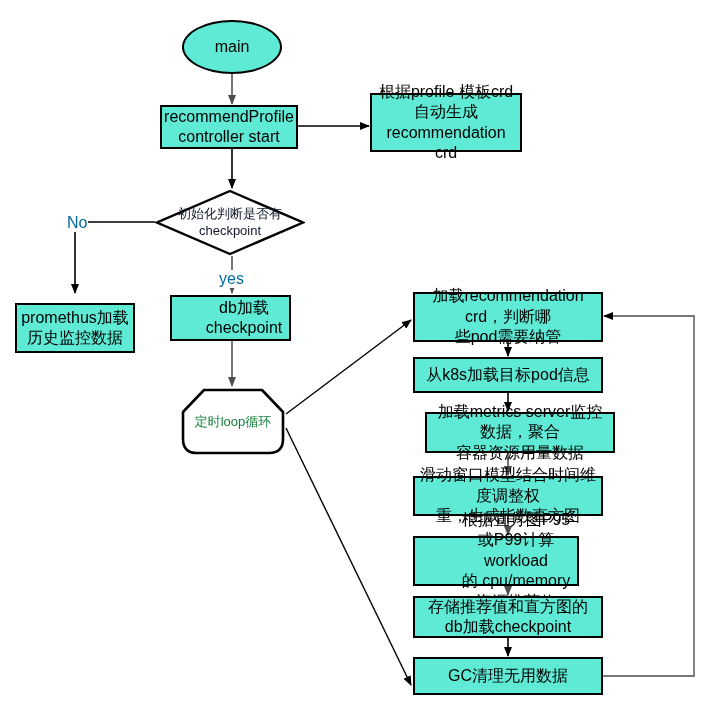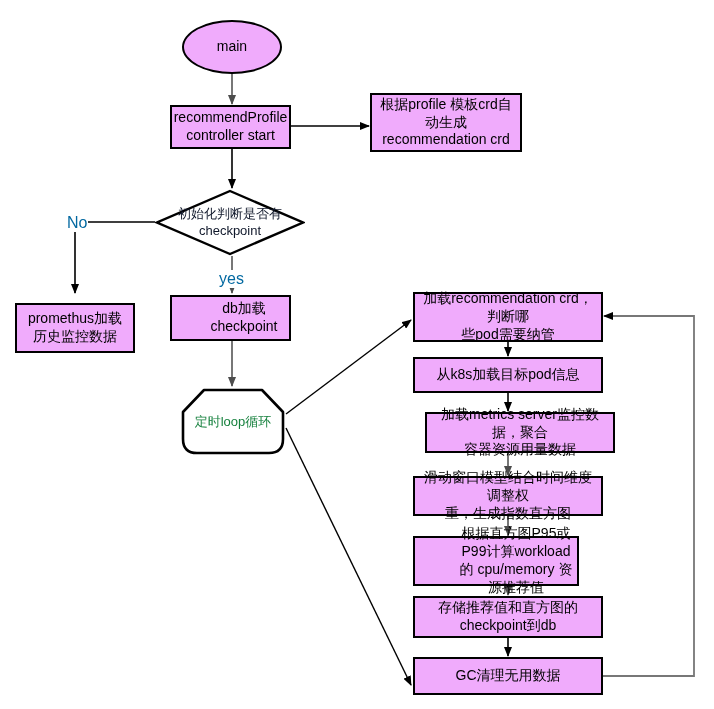--- a/index.html
+++ b/index.html
@@ -24,23 +24,23 @@
     pointer-events: none;
   }
   .node {
     position: absolute;
     box-sizing: border-box;
     display: flex;
     align-items: center;
     justify-content: center;
     text-align: center;
     color: #000000;
-    font-size: 14px;
+    font-size: 16px;
     line-height: 1.28;
-    background: #f0abfc;
+    background: #5eead4;
   }
   .node .lbl {
     display: block;
     padding: 0 3px;
     white-space: pre-line;
   }
   .rect {
     border: 2px solid #000000;
   }
   .ellipse {
@@ -138,21 +138,21 @@
     <line x1="508" y1="586" x2="508" y2="595" stroke="#777777" stroke-width="2" marker-end="url(#arrowGray)"></line>
     <line x1="508" y1="638" x2="508" y2="656" stroke="#000000" stroke-width="1.6" marker-end="url(#arrowBlack)"></line>
 
     <polyline points="603,676 694,676 694,316 604,316" fill="none" stroke="#777777" stroke-width="1.8" marker-end="url(#arrowBlack)"></polyline>
   </svg>
 
   <div class="node ellipse" style="left:182px; top:20px; width:100px; height:54px;">
     <span class="lbl">main</span>
   </div>
 
-  <div class="node rect" style="left:170px; top:105px; width:121px; height:44px;">
+  <div class="node rect" style="left:160px; top:105px; width:138px; height:44px;">
     <span class="lbl">recommendProfile
 controller start</span>
   </div>
 
   <div class="node rect" style="left:370px; top:93px; width:152px; height:59px;">
     <span class="lbl">根据profile 模板crd自动生成
 recommendation crd</span>
   </div>
 
   <div class="diamond-wrap" style="left:155px; top:189px; width:150px; height:67px;">
@@ -198,21 +198,21 @@
 重，生成指数直方图</span>
   </div>
 
   <div class="node rect" style="left:413px; top:536px; width:166px; height:50px;padding-left:40px;">
     <span class="lbl">根据直方图P95或P99计算workload
 的 cpu/memory 资源推荐值</span>
   </div>
 
   <div class="node rect" style="left:413px; top:596px; width:190px; height:42px;">
     <span class="lbl">存储推荐值和直方图的
-checkpoint到db</span>
+db加载checkpoint</span>
   </div>
 
   <div class="node rect" style="left:413px; top:657px; width:190px; height:38px;">
     <span class="lbl">GC清理无用数据</span>
   </div>
 
   <div class="edge-label" style="left:66px; top:214px;">No</div>
   <div class="edge-label" style="left:218px; top:270px;">yes</div>
 
 </div>

